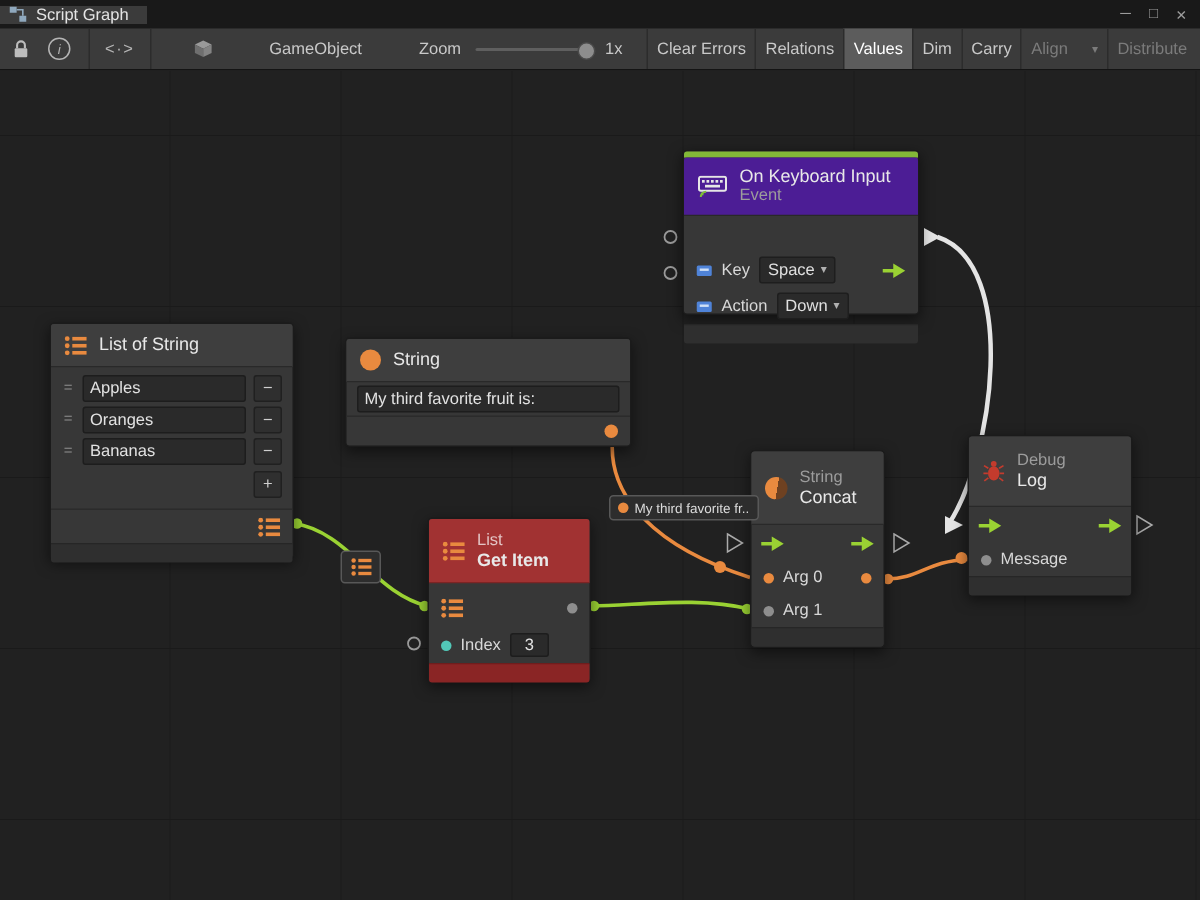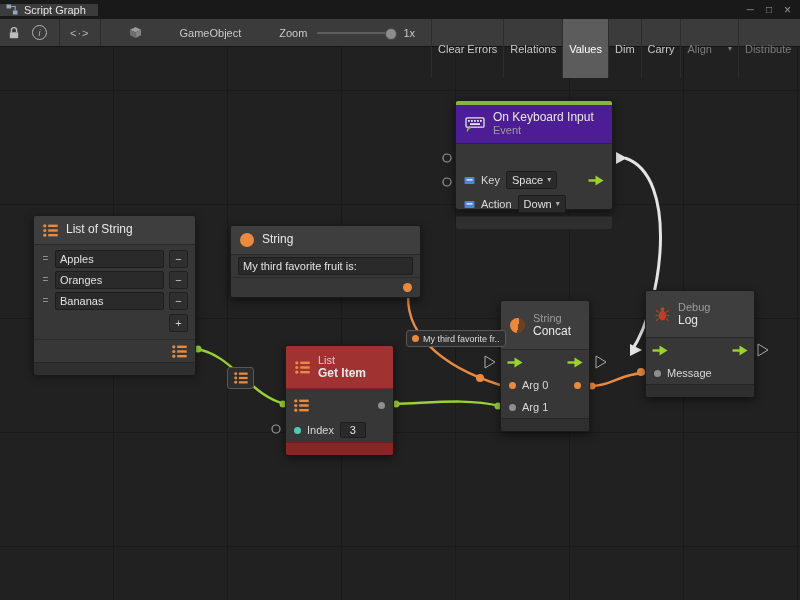--- a/index.html
+++ b/index.html
@@ -15,21 +15,21 @@
   
   .toolbar{position:absolute;left:0;top:19px;width:800px;height:27px;background:#3b3b3b;border-bottom:1px solid #141414;
     display:flex;align-items:center;font-size:11px;color:#c9c9c9;z-index:10;white-space:nowrap;}
   .tb-sep{width:1px;height:27px;background:#2c2c2c;flex:none;}
   .info-badge{width:13px;height:13px;border:1px solid #b5b5b5;border-radius:50%;display:flex;align-items:center;justify-content:center;
     font-size:9px;color:#b5b5b5;font-style:italic;flex:none;}
   .code-ic{color:#b5b5b5;letter-spacing:1px;font-size:11px;}
   .zoom-track{position:relative;width:78px;height:2px;background:#5f5f5f;border-radius:1px;flex:none;}
   .zoom-knob{position:absolute;right:-2px;top:-4px;width:10px;height:10px;border-radius:50%;background:#8d8d8d;border:1px solid #4a4a4a;}
   .tb-buttons{display:flex;height:27px;margin-left:16px;}
-  .tb-btn{height:27px;display:flex;align-items:center;gap:3px;padding:16px 6px;border-left:1px solid #2c2c2c;color:#c9c9c9;}
+  .tb-btn{height:27px;display:flex;align-items:center;gap:3px;padding:0 6px;border-left:1px solid #2c2c2c;color:#c9c9c9;}
   .tb-btn.active{background:#5c5c5c;color:#fff;}
   .tb-btn.disabled{color:#7b7b7b;gap:16px;}
   .caret{font-size:8px;line-height:1;}
 
   
   .canvas{position:absolute;left:0;top:46px;width:800px;height:554px;background-color:#212121;
     background-image:linear-gradient(#1a1a1a 1px,transparent 1px),linear-gradient(90deg,#1a1a1a 1px,transparent 1px);
     background-size:114px 114px;background-position:113px 44px;z-index:1;}
   svg.wires{position:absolute;left:0;top:0;width:800px;height:600px;z-index:2;pointer-events:none;}
 

